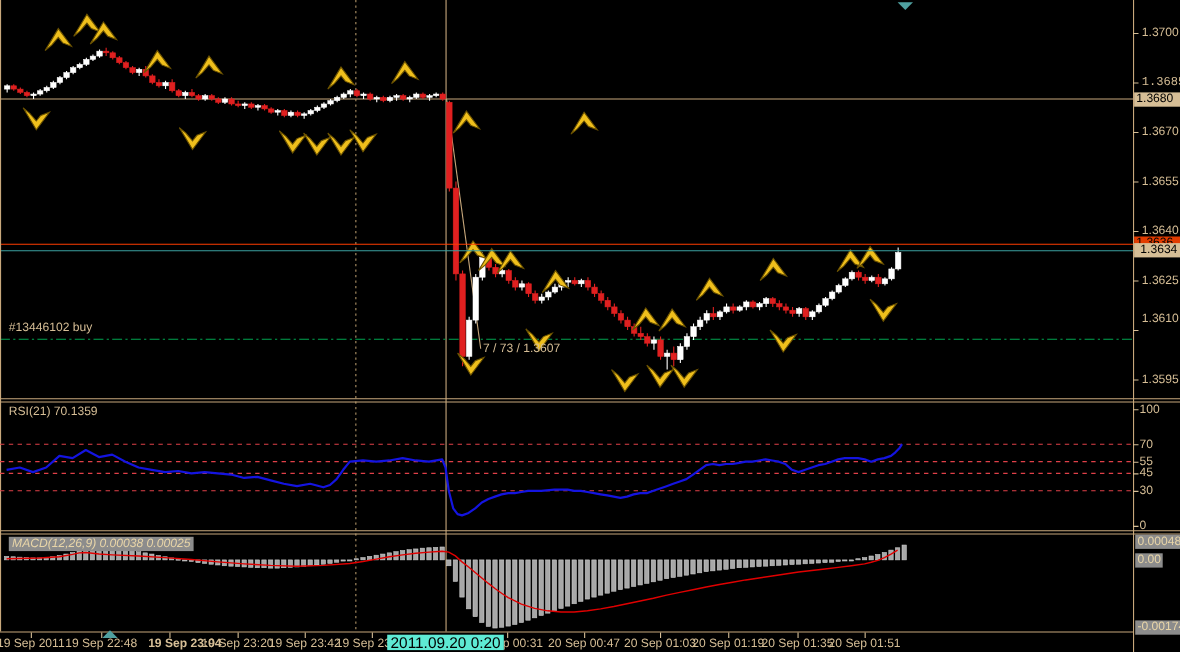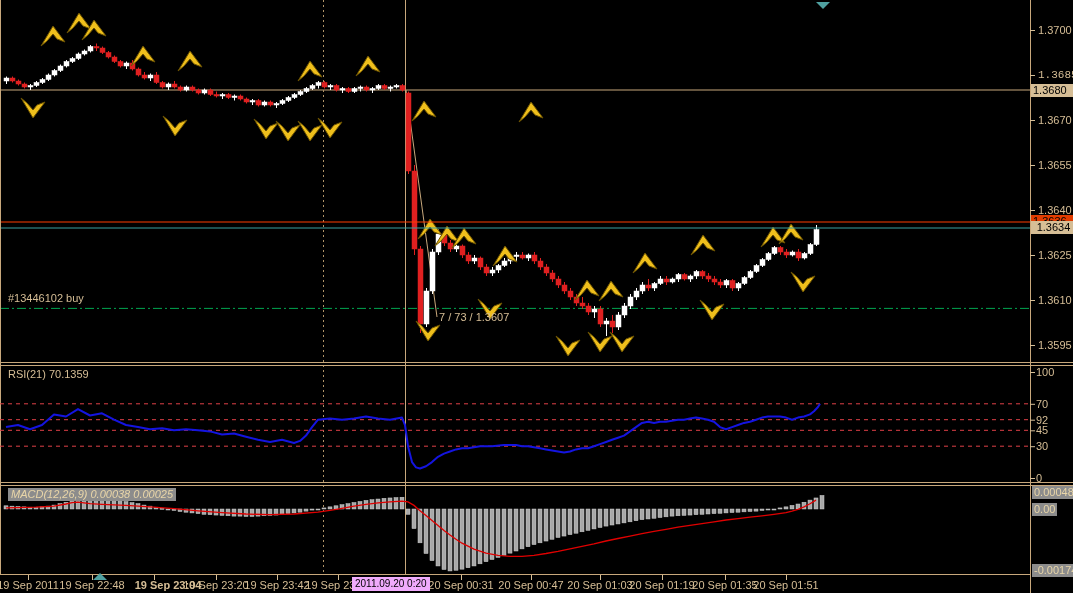--- a/index.html
+++ b/index.html
@@ -4,21 +4,21 @@
 <style>
   html,body{margin:0;padding:0;background:#000;}
   #app{position:relative;width:1073px;height:593px;background:#000;overflow:hidden;
        font-family:"Liberation Sans",sans-serif;}
   .lbl{position:absolute;font-size:11px;color:#D6BE96;white-space:nowrap;line-height:13px;}
   .axlbl{position:absolute;font-size:11px;color:#D6BE96;white-space:nowrap;height:13px;line-height:13px;}
   .badge{position:absolute;left:1031px;width:41px;height:13px;line-height:13px;font-size:11px;
          color:#000;background:#D6BE96;text-align:left;padding-left:2px;}
   .chip{background:#8C8C8C;color:#E8D5A8;padding:0 2px;}
   .tlabel{position:absolute;font-size:11px;color:#D6BE96;white-space:nowrap;transform:translateX(-50%);line-height:13px;}
-  #time-badge{position:absolute;top:577px;font-size:10px;line-height:14px;background:#f0abfc;color:#000;
+  #time-badge{position:absolute;top:577px;font-size:14px;line-height:14px;background:#5eead4;color:#000;
               padding:0 3px;white-space:nowrap;}
   #macd-label{background:#8C8C8C;color:#E8D5A8;padding:0 3px;font-style:italic;}
   svg{position:absolute;left:0;top:0;}
 </style>
 </head>
 <body>
 
 <div id="app">
   <svg id="svg" width="1073" height="593">
       <line x1="0" y1="89.99999999999979" x2="1030" y2="89.99999999999979" stroke="#C8A87C" stroke-width="1"></line>
@@ -521,27 +521,27 @@
 
   <div class="lbl" id="macd-label" style="left:8px;top:488px;">MACD(12,26,9) 0.00038 0.00025</div>
 
   <div id="price-labels">
       <div class="axlbl" style="left: 1038px; top: 24px;">1.3700</div>
       <div class="axlbl" style="left: 1038px; top: 69px; font-family: Liberation Mono, monospace;">1.3685</div>
       <div class="axlbl" style="left: 1038px; top: 114px;">1.3670</div>
       <div class="axlbl" style="left: 1038px; top: 159px;">1.3655</div>
       <div class="axlbl" style="left: 1038px; top: 204px;">1.3640</div>
       <div class="axlbl" style="left: 1038px; top: 249px;">1.3625</div>
-      <div class="axlbl" style="left: 1038px; top: 294px;">1.3610</div>
+      <div class="axlbl" style="left: 1038px; top: 284px;">1.3610</div>
       <div class="axlbl" style="left: 1038px; top: 339px;">1.3595</div>
     </div>
   <div id="rsi-scale">
       <div class="axlbl" style="left: 1036px; top: 366px;">100</div>
       <div class="axlbl" style="left: 1036px; top: 397.8px;">70</div>
-      <div class="axlbl" style="left: 1036px; top: 413.7px;">92</div>
+      <div class="axlbl" style="left: 1036px; top: 413.7px;">55</div>
       <div class="axlbl" style="left: 1036px; top: 424.3px;">45</div>
       <div class="axlbl" style="left: 1036px; top: 440.2px;">30</div>
       <div class="axlbl" style="left: 1036px; top: 472px;">0</div>
     </div>
   <div id="macd-scale">
       <div class="axlbl chip" style="left: 1032px; top: 485.912px;">0.00048</div>
       <div class="axlbl chip" style="left: 1032px; top: 503px;">0.00</div>
       <div class="axlbl chip" style="left: 1032px; top: 564px;">-0.00174</div>
     </div>
   <div id="time-labels">

